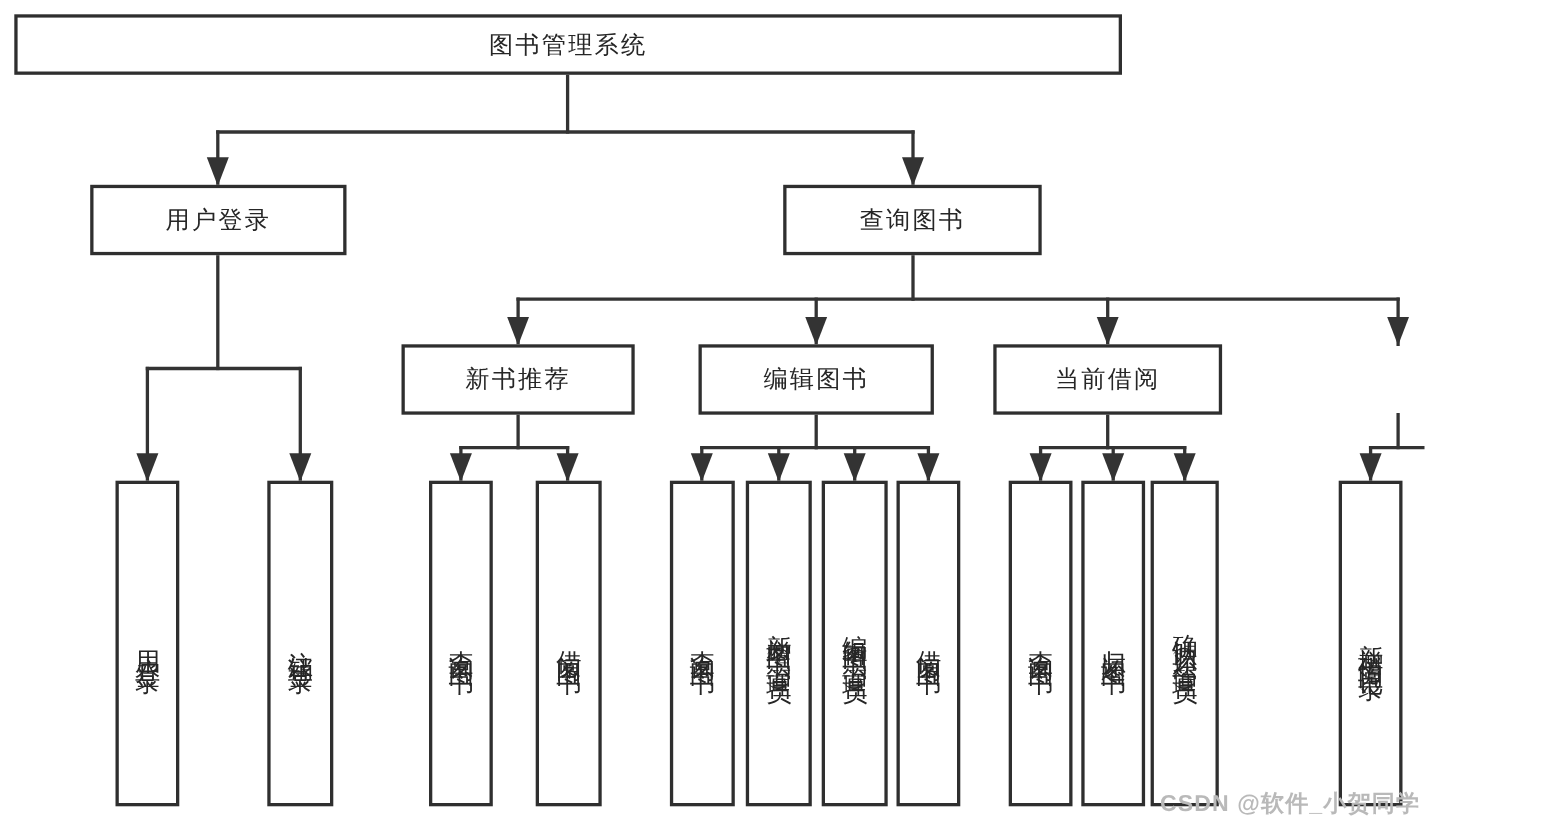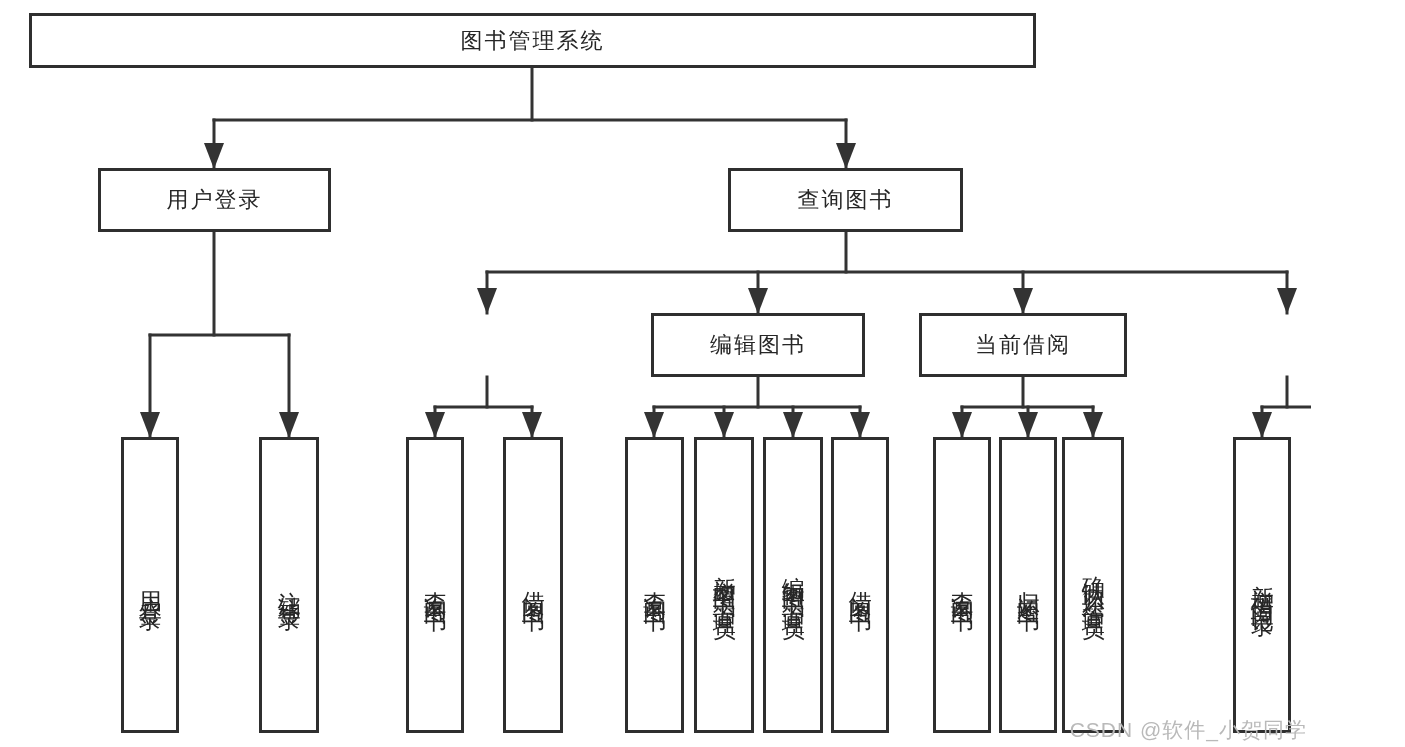--- a/index.html
+++ b/index.html
@@ -2,21 +2,20 @@
 <html><head>
 <meta charset="utf-8">
 <style>
   html,body{margin:0;padding:0;background:#ffffff;}
   #canvas{
     position:relative;
     width:1295px;height:747px;
     background:#ffffff;
     overflow:hidden;
     font-family:"Liberation Sans","DejaVu Sans",sans-serif;
-    margin-left:16px;
   }
   #wires{position:absolute;left:0;top:0;z-index:0;}
   .node{
     position:absolute;
     box-sizing:border-box;
     border:3px solid #2f2f2f;
     background:#ffffff;
     display:flex;
     align-items:center;
     justify-content:center;
@@ -36,20 +35,21 @@
   }
   #watermark{
     position:absolute;
     top:716px;
     right:4px;
     z-index:3;
     font-size:21px;
     letter-spacing:1px;
     color:#b9b9b9;
     white-space:nowrap;
+    font-weight:bold;
   }
 </style>
 </head>
 <body>
 
 <div id="canvas">
 
   <svg id="wires" width="1405" height="747" viewBox="0 0 1405 747">
     <defs>
       <marker id="arr" viewBox="0 0 26 22" refX="25" refY="11" markerWidth="26" markerHeight="22" markerUnits="userSpaceOnUse" orient="auto">
@@ -112,20 +112,21 @@
         <path d="M1340,407 V437" marker-end="url(#arr)"></path>
       </g>
     </g>
   </svg>
 
   <div class="node hnode" style="left:13px;top:13px;width:1007px;height:55px">图书管理系统</div>
 
   <div class="node hnode" style="left:82px;top:168px;width:233px;height:64px">用户登录</div>
   <div class="node hnode" style="left:712px;top:168px;width:235px;height:64px">查询图书</div>
 
+  <div class="node hnode" style="left:365px;top:313px;width:212px;height:64px">新书推荐</div>
   <div class="node hnode" style="left:635px;top:313px;width:214px;height:64px">编辑图书</div>
   <div class="node hnode" style="left:903px;top:313px;width:208px;height:64px">当前借阅</div>
 
   <div class="node vnode" style="left:105px;width:58px">
     <span class="vtext">用户登录</span>
   </div>
   <div class="node vnode" style="left:243px;width:60px">
     <span class="vtext">注销登录</span>
   </div>
   <div class="node vnode" style="left:390px;width:58px">

